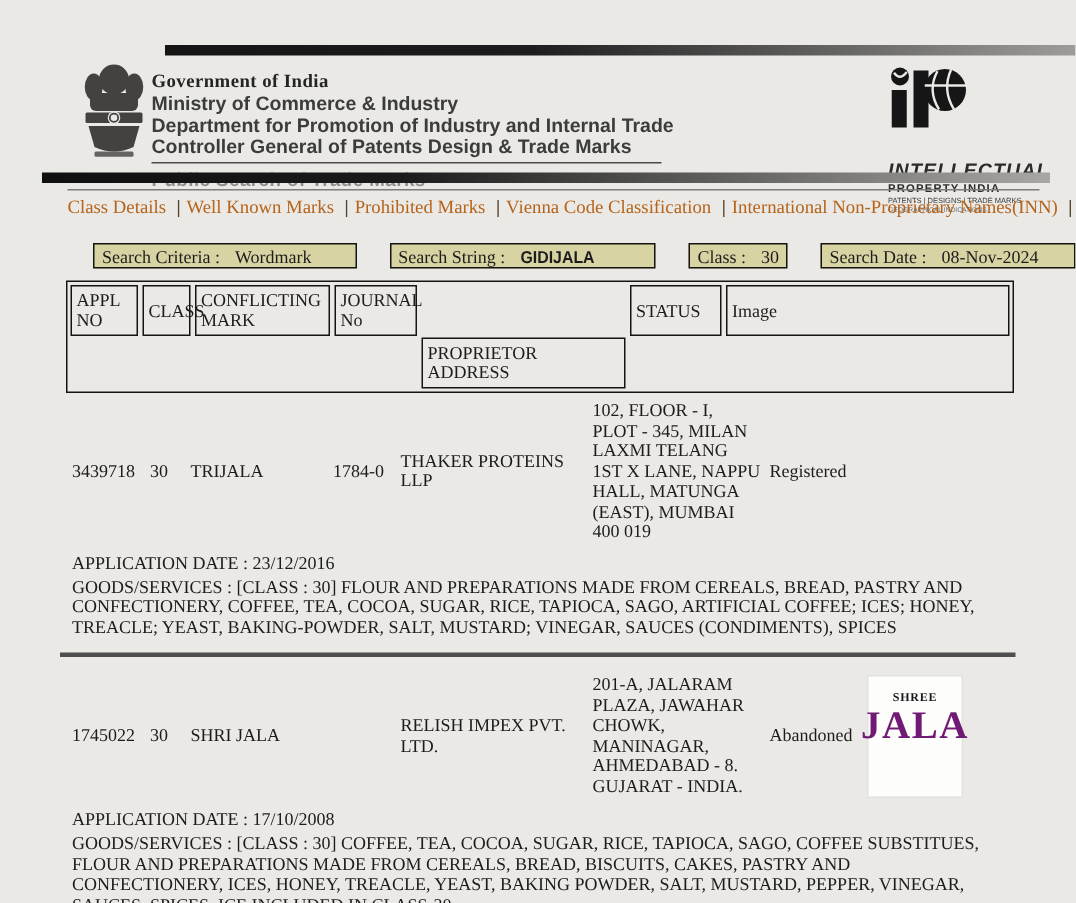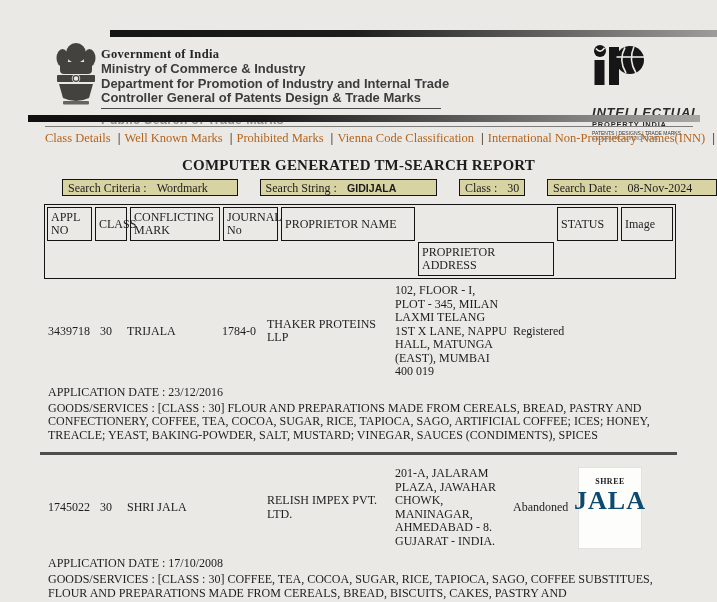--- a/index.html
+++ b/index.html
@@ -56,21 +56,21 @@
   .col{box-sizing:border-box;}
   .appl{width:52px;}.cls{width:27px;}.mark{width:95px;}.jrnl{width:45px;}
   .pname{width:128px;padding-right:6px;}
   .paddr{width:112px;}
   .spacer{width:6px;}
   .status{width:65px;}
   .imgc{width:67px;}
   .jala-box{width:64px;height:82px;background:#fdfdfc;border:1px solid #e2e1de;
     box-sizing:border-box;display:flex;flex-direction:column;align-items:center;padding-top:7px;}
   .jala-top{font-weight:bold;font-size:8px;letter-spacing:.5px;color:#191919;}
-  .jala-main{font-weight:bold;font-size:26px;letter-spacing:1px;color:#0c4a6e;margin-top:6px;}
+  .jala-main{font-weight:bold;font-size:26px;letter-spacing:1px;color:#701a75;margin-top:6px;}
   .appdate{margin:6px 0 0 48px;font-size:12px;}
   .goods{margin:2px 0 0 48px;width:618px;font-size:12px;line-height:13.8px;}
   .rsep{border-top:3px solid #4e4e4e;height:0;}
   .sep1{margin:9px 0 0 40px;width:637px;}
   .sep2{margin:8px 0 0 33px;width:657px;}
 </style>
 </head>
 <body>
 
 <div class="grad-top"></div>
@@ -122,21 +122,20 @@
 </div>
 
 <div class="grad-bottom"></div>
 
 <div class="nav">
   <a class="nav-link">Class Details</a><span class="nav-sep">|</span><a class="nav-link">Well Known Marks</a><span class="nav-sep">|</span><a class="nav-link">Prohibited Marks</a><span class="nav-sep">|</span><a class="nav-link">Vienna Code Classification</a><span class="nav-sep">|</span><a class="nav-link">International Non-Proprietary Names(INN)</a><span class="nav-sep">|</span>
 </div>
 
 <div class="main">
 
-  <div class="title">COMPUTER GENERATED TM-SEARCH REPORT</div>
 
   <div class="criteria-row">
     <div class="crit-cell c1">
       <span>Search Criteria</span><span> : </span><span class="cval">Wordmark</span>
     </div>
     <div class="crit-cell c2">
       <span>Search String</span><span> : </span><span class="cval cval-bold">GIDIJALA</span>
     </div>
     <div class="crit-cell c3">
       <span>Class</span><span> : </span><span class="cval">30</span>
@@ -144,21 +143,20 @@
     <div class="crit-cell c4">
       <span>Search Date</span><span> : </span><span class="cval">08-Nov-2024</span>
     </div>
   </div>
 
   <div class="results-header">
     <div class="hcell w1">APPL NO</div>
     <div class="hcell w2">CLASS</div>
     <div class="hcell w3">CONFLICTING MARK</div>
     <div class="hcell w4">JOURNAL No</div>
-    <div class="hcell w5">PROPRIETOR NAME</div>
     <div class="hcell w6">PROPRIETOR ADDRESS</div>
     <div class="hcell w7">STATUS</div>
     <div class="hcell w8">Image</div>
   </div>
 
   <div class="record-row r1">
     <div class="col appl">3439718</div>
     <div class="col cls">30</div>
     <div class="col mark">TRIJALA</div>
     <div class="col jrnl">1784-0</div>

